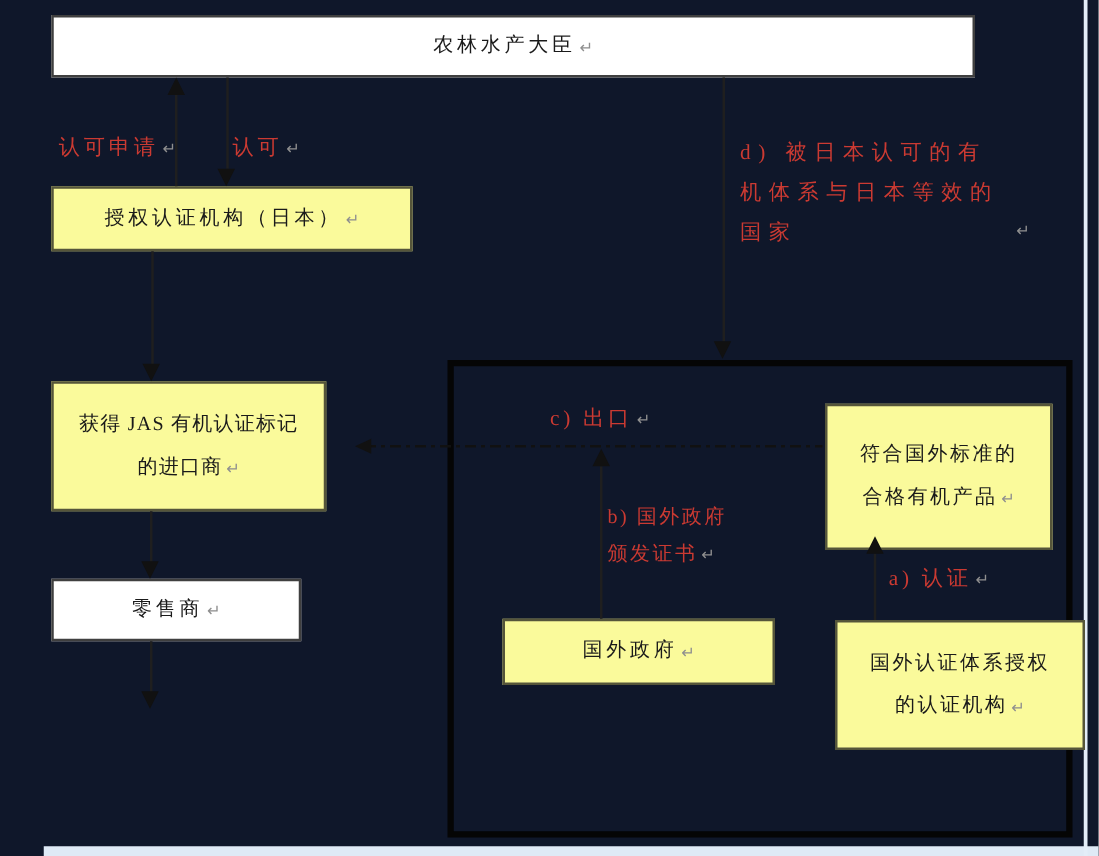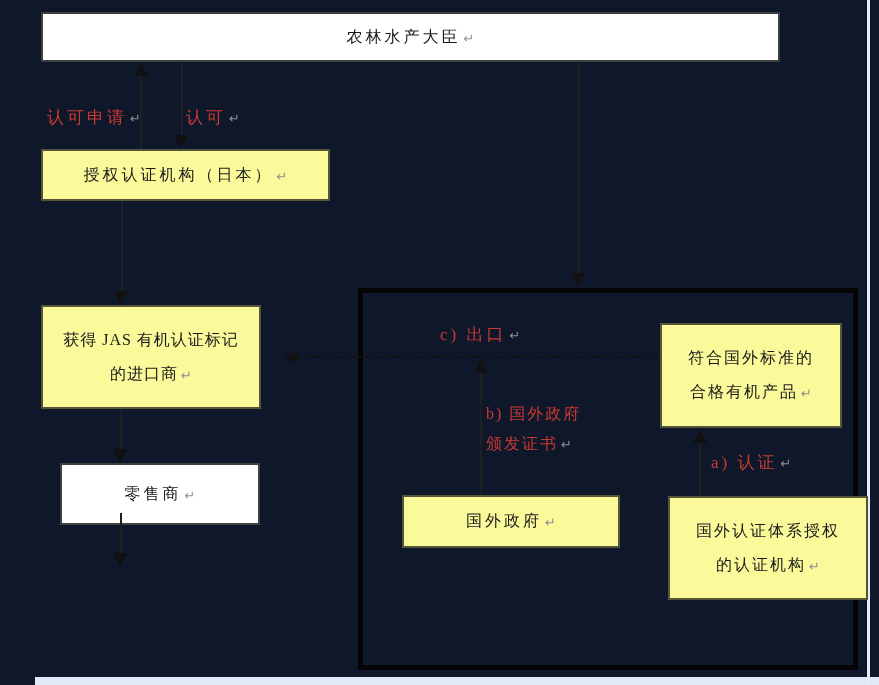--- a/index.html
+++ b/index.html
@@ -68,28 +68,28 @@
     <span><span>授权认证机构（日本）</span><span class="ret">↵</span></span>
   </div>
 
   <div class="node yellow" style="left:41px;top:305px;width:220px;height:104px;letter-spacing:1px;">
     <div>
       <div class="nl">获得 JAS 有机认证标记</div>
       <div class="nl"><span>的进口商</span><span class="ret">↵</span></div>
     </div>
   </div>
 
-  <div class="node" style="left:41px;top:463px;width:200px;height:62px;margin-left:19px;">
+  <div class="node" style="left:41px;top:463px;width:200px;height:50px;">
     <span><span>零售商</span><span class="ret">↵</span></span>
   </div>
 
 
   <div class="bigbox" style="left:358px;top:288px;width:500px;height:382px;"></div>
 
-  <div class="node yellow" style="left:660px;top:323px;width:182px;height:105px;letter-spacing:2px;">
+  <div class="node yellow" style="left:660px;top:323px;width:182px;height:117px;letter-spacing:2px;">
     <div>
       <div class="nl">符合国外标准的</div>
       <div class="nl"><span>合格有机产品</span><span class="ret">↵</span></div>
     </div>
   </div>
 
   <div class="node yellow" style="left:402px;top:495px;width:218px;height:53px;">
     <span><span>国外政府</span><span class="ret">↵</span></span>
   </div>
 
@@ -128,20 +128,28 @@
   <div class="ah up" style="left:693px;top:429px;"></div>
 
   <div class="redlabel" style="left:47px;top:107px;">
     <span>认可申请</span><span class="ret">↵</span>
   </div>
 
   <div class="redlabel" style="left:186px;top:107px;">
     <span>认可</span><span class="ret">↵</span>
   </div>
 
+  <div class="redlabel" id="label-d" style="left:592px;top:106px;">
+    <div class="ln">d) 被日本认可的有</div>
+    <div class="ln">机体系与日本等效的</div>
+    <div class="ln ln3">
+      <span>国家</span>
+      <span class="ret">↵</span>
+    </div>
+  </div>
 
   <div class="redlabel" style="left:440px;top:324px;">
     <span>c) 出口</span><span class="ret">↵</span>
   </div>
 
   <div class="redlabel" id="label-b" style="left:486px;top:399px;">
     <div class="ln">b) 国外政府</div>
     <div class="ln"><span>颁发证书</span><span class="ret">↵</span></div>
   </div>
 

